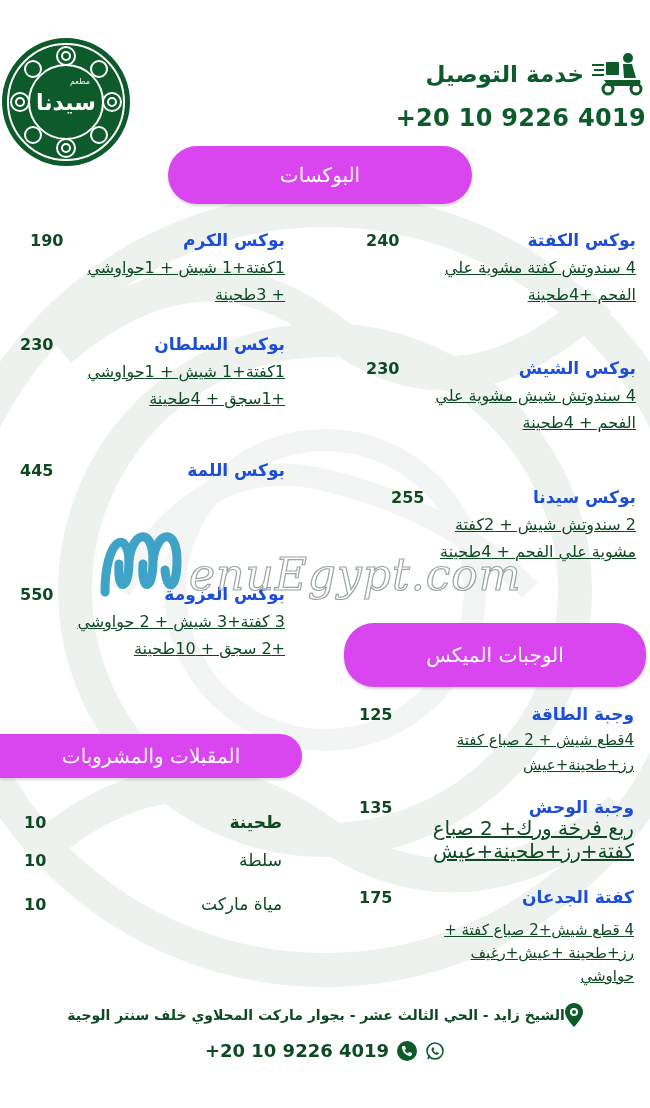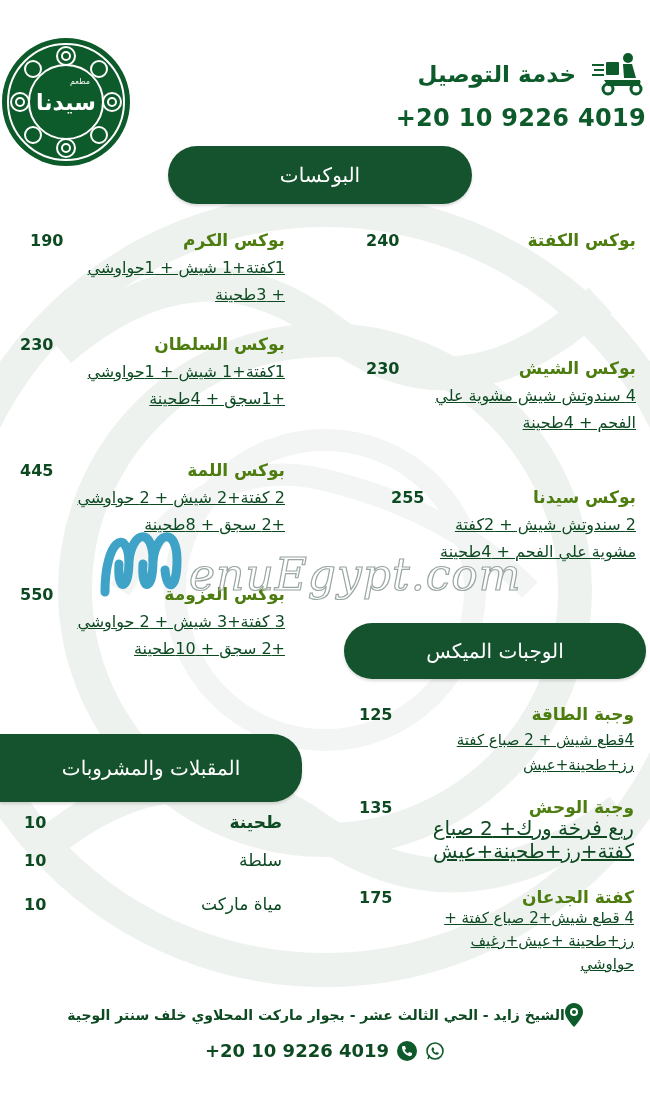--- a/index.html
+++ b/index.html
@@ -5,31 +5,31 @@
   * { box-sizing: border-box; margin: 0; padding: 0; }
   html, body { width: 650px; height: 1108px; background: #ffffff; overflow: hidden; }
   body { position: relative; font-family: "DejaVu Sans", sans-serif; color: #0d4a22; }
 
   
   .bg-pattern { position: absolute; left: 0; top: 150px; width: 650px; height: 880px; z-index: 0; pointer-events: none; }
 
   .logo { position: absolute; left: 0; top: 36px; width: 136px; height: 130px; z-index: 2; }
 
   .delivery { position: absolute; right: 4px; top: 52px; width: 260px; text-align: right; z-index: 2; }
-  .delivery-row { display: flex; justify-content: flex-end; align-items: center; gap: 14px; direction: ltr; }
+  .delivery-row { display: flex; justify-content: flex-end; align-items: center; gap: 6px; direction: ltr; }
   .delivery-title { font-size: 23px; font-weight: bold; color: #0d5a2a; direction: rtl; }
   .delivery-phone { font-size: 24px; font-weight: bold; color: #0d5a2a; direction: ltr; margin-top: 8px; letter-spacing: 0.3px; }
 
-  .section-pill { position: absolute; height: 58px; background: #14532d; border-radius: 30px; color: #ffffff;
+  .section-pill { position: absolute; height: 58px; background: #d946ef; border-radius: 30px; color: #ffffff;
     display: flex; align-items: center; justify-content: center; font-family: "DejaVu Serif", serif; font-size: 20px; direction: rtl; z-index: 2;
     box-shadow: 0 2px 3px rgba(0,0,0,0.15); }
 
   .item { position: absolute; direction: rtl; z-index: 2; }
   .item-head { display: flex; justify-content: space-between; align-items: baseline; }
-  .item-name { font-size: 17px; font-weight: bold; color: #4d7c0f; }
+  .item-name { font-size: 17px; font-weight: bold; color: #1d4ed8; }
   .item-price { font-size: 16px; font-weight: bold; color: #0d4a22; direction: ltr; }
   .item-desc { font-size: 16px; color: #0d4a22; line-height: 27px; margin-top: 4px; white-space: pre-line; text-decoration: underline; }
 
   .side-row { position: absolute; direction: rtl; display: flex; justify-content: space-between; align-items: baseline; z-index: 2; }
   .side-name { font-size: 17px; color: #0d4a22; }
   .side-name.bold { font-weight: bold; }
   .side-price { font-size: 16px; font-weight: bold; color: #0d4a22; }
 
   .watermark { position: absolute; left: 95px; top: 520px; z-index: 3; display: flex; align-items: flex-end; pointer-events: none; }
   .wm-text { font-family: "DejaVu Serif", serif; font-style: italic; font-size: 44px; color: rgba(255,255,255,0.6);
@@ -102,20 +102,22 @@
 
 <div class="section-pill" style="left:168px; top:146px; width:304px;">
   <span>البوكسات</span>
 </div>
 
 <div class="item" style="right:14px; top:230px; width:270px;">
   <div class="item-head">
       <span class="item-name">بوكس الكفتة</span>
       <span class="item-price">240</span>
     </div>
+  <div class="item-desc">4 سندوتش كفتة مشوية علي
+الفحم +4طحينة</div>
 </div>
 <div class="item" style="right:14px; top:358px; width:270px;">
   <div class="item-head">
       <span class="item-name">بوكس الشيش</span>
       <span class="item-price">230</span>
     </div>
   <div class="item-desc">4 سندوتش شيش مشوية علي
 الفحم + 4طحينة</div>
 </div>
 <div class="item" style="right:14px; top:487px; width:285px;">
@@ -141,22 +143,20 @@
       <span class="item-price">230</span>
     </div>
   <div class="item-desc">1كفتة+1 شيش + 1حواوشي
 +1سجق + 4طحينة</div>
 </div>
 <div class="item" style="left:20px; top:460px; width:265px;">
   <div class="item-head">
       <span class="item-name">بوكس اللمة</span>
       <span class="item-price">445</span>
     </div>
-  <div class="item-desc">2 كفتة+2 شيش + 2 حواوشي
-+2 سجق + 8طحينة</div>
 </div>
 <div class="item" style="left:20px; top:584px; width:265px;">
   <div class="item-head">
       <span class="item-name">بوكس العزومة</span>
       <span class="item-price">550</span>
     </div>
   <div class="item-desc">3 كفتة+3 شيش + 2 حواوشي
 +2 سجق + 10طحينة</div>
 </div>
 
@@ -164,21 +164,21 @@
   <svg width="90" height="80" viewBox="0 0 90 80">
     <g fill="none" stroke="#3fa3c8" stroke-width="9" stroke-linecap="round">
       <path d="M10 72 C10 20 32 8 34 40 C34 72 22 72 24 44"></path>
       <path d="M34 40 C38 10 58 8 58 40 C58 72 46 72 48 44"></path>
       <path d="M58 40 C62 10 82 8 82 40 C82 70 72 72 70 50"></path>
     </g>
   </svg>
   <span class="wm-text">enuEgypt.com</span>
 </div>
 
-<div class="section-pill" style="left:344px; top:623px; width:302px; height:56px;">
+<div class="section-pill" style="left:344px; top:623px; width:302px; height:64px;">
   <span>الوجبات الميكس</span>
 </div>
 
 <div class="item" style="right:16px; top:704px; width:275px;">
   <div class="item-head">
       <span class="item-name">وجبة الطاقة</span>
       <span class="item-price">125</span>
     </div>
   <div class="item-desc" style="font-size:15px; line-height:25px;">4قطع شيش + 2 صباع كفتة
 رز+طحينة+عيش</div>
@@ -189,26 +189,26 @@
       <span class="item-price">135</span>
     </div>
   <div class="item-desc" style="font-size:20px; line-height:23px; margin-top:0;">ربع فرخة ورك+ 2 صباع
 كفتة+رز+طحينة+عيش</div>
 </div>
 <div class="item" style="right:16px; top:887px; width:275px;">
   <div class="item-head">
       <span class="item-name">كفتة الجدعان</span>
       <span class="item-price">175</span>
     </div>
-  <div class="item-desc" style="font-size:15px; line-height:23px; margin-top:0;">4 قطع شيش+2 صباع كفتة +
+  <div class="item-desc" style="font-size:15px; line-height:23px; margin-top:12px;">4 قطع شيش+2 صباع كفتة +
 رز+طحينة +عيش+رغيف
 حواوشي</div>
 </div>
 
-<div class="section-pill" style="left:0px; top:734px; width:302px; height:68px; border-radius:0 30px 30px 0;">
+<div class="section-pill" style="left:0px; top:734px; width:302px; height:44px; border-radius:0 30px 30px 0;">
   <span>المقبلات والمشروبات</span>
 </div>
 
 <div class="side-row" style="left:24px; top:812px; width:258px;">
   <span class="side-name bold">طحينة</span>
   <span class="side-price">10</span>
 </div>
 <div class="side-row" style="left:24px; top:850px; width:258px;">
   <span class="side-name">سلطة</span>
   <span class="side-price">10</span>

